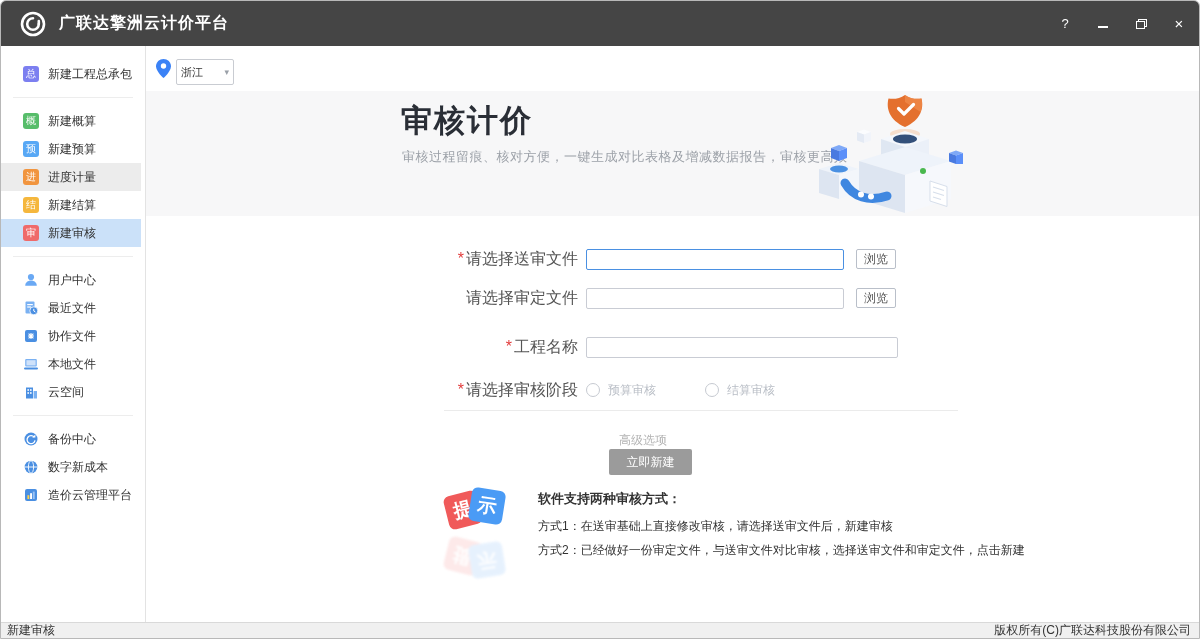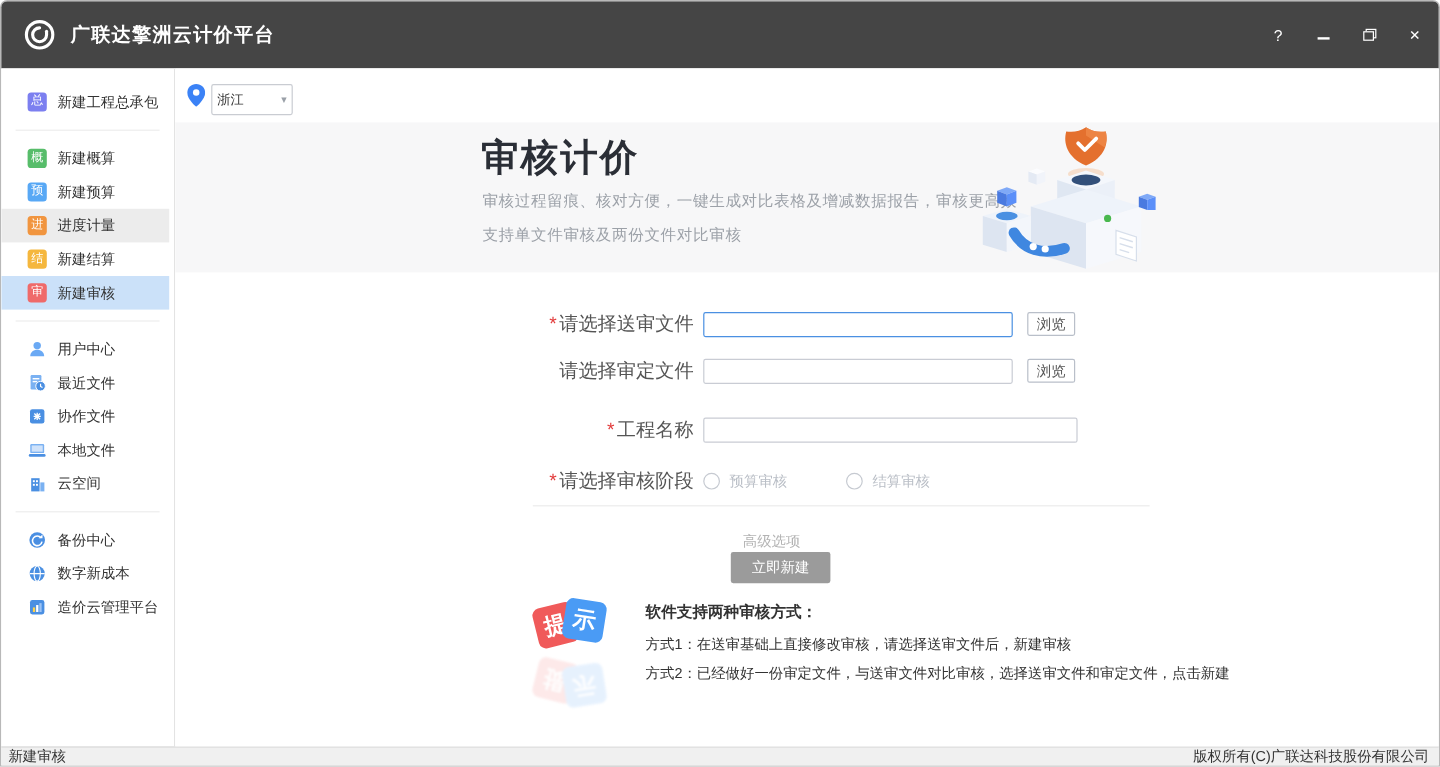--- a/index.html
+++ b/index.html
@@ -1,20 +1,20 @@
 <!DOCTYPE html>
 <html><head>
 <meta charset="utf-8">
 <style>
   * { margin:0; padding:0; box-sizing:border-box; }
   html,body { width:1200px; height:639px; font-family:"Liberation Sans","DejaVu Sans",sans-serif; background:#fff; }
   .window { position:relative; width:1200px; height:639px; border:1px solid #b8b8b8; border-radius:6px 6px 0 0; overflow:hidden; display:flex; flex-direction:column; background:#fff; }
 
   
-  .titlebar { height:56px; background:#454545; display:flex; align-items:center; padding:0 12px 0 18px; flex:0 0 auto; }
+  .titlebar { height:45px; background:#454545; display:flex; align-items:center; padding:0 12px 0 18px; flex:0 0 auto; }
   .logo { width:28px; height:28px; margin-right:12px; flex:0 0 auto; }
   .app-title { color:#fff; font-size:16px; font-weight:bold; letter-spacing:1px; }
   .win-controls { margin-left:auto; display:flex; align-items:center; gap:22px; color:#fff; }
   .wc { width:16px; height:16px; display:flex; align-items:center; justify-content:center; font-size:13px; cursor:pointer; color:#fff; }
   .ic-min { width:10px; border-top:2px solid #fff; margin-top:6px; }
   .ic-restore { position:relative; width:11px; height:10px; }
   .ic-restore::before { content:""; position:absolute; right:0; top:0; width:7px; height:6px; border:1px solid #fff; }
   .ic-restore::after { content:""; position:absolute; left:0; bottom:0; width:7px; height:6px; border:1px solid #fff; background:#454545; }
   .wc-close { font-size:15px; }
 
@@ -25,21 +25,21 @@
   .side-item { height:28px; display:flex; align-items:center; gap:9px; padding-left:22px; margin:0 4px 0 0; font-size:12px; color:#333; cursor:pointer; white-space:nowrap; }
   .side-item.hover { background:#ececec; }
   .side-item.selected { background:#cbe1f9; }
   .badge { width:16px; height:16px; border-radius:3px; color:#fff; font-size:10px; line-height:16px; text-align:center; flex:0 0 auto; }
   .gicon { width:16px; height:16px; flex:0 0 auto; }
 
   
   .main { position:relative; flex:1 1 auto; background:#fff; overflow:hidden; }
   .toolbar { position:absolute; left:0; top:0; right:0; height:45px; background:#fff; }
   .loc-pin { position:absolute; left:10px; top:13px; }
-  .loc-select { position:absolute; left:30px; top:13px; width:68px; height:19px; border:1px solid #c9ccd2; border-radius:2px; background:#fff; font-size:11px; color:#333; display:flex; align-items:center; padding:12px 4px; justify-content:space-between; cursor:pointer; }
+  .loc-select { position:absolute; left:30px; top:13px; width:58px; height:19px; border:1px solid #c9ccd2; border-radius:2px; background:#fff; font-size:11px; color:#333; display:flex; align-items:center; padding:12px 4px; justify-content:space-between; cursor:pointer; }
   .loc-caret { color:#9aa0a8; font-size:9px; }
 
   .banner { position:absolute; left:0; top:45px; right:0; height:125px; background:#f7f7f8; }
   .banner-title { position:absolute; left:255px; top:9px; font-size:31px; font-weight:bold; color:#2a2e36; letter-spacing:2px; }
   .banner-desc1 { position:absolute; left:256px; top:57px; font-size:13px; color:#9ca1a8; letter-spacing:.5px; }
   .banner-desc2 { position:absolute; left:256px; top:85px; font-size:13px; color:#9ca1a8; letter-spacing:.5px; }
   .illus { position:absolute; left:655px; top:0; }
 
   
   .frow { position:absolute; left:0; width:100%; height:22px; display:flex; align-items:center; }
@@ -207,21 +207,20 @@
         </svg>
         <div class="loc-select">
           <span>浙江</span>
           <span class="loc-caret">▾</span>
         </div>
       </div>
 
       <div class="banner">
         <div class="banner-title">审核计价</div>
         <div class="banner-desc1">审核过程留痕、核对方便，一键生成对比表格及增减数据报告，审核更高效</div>
-        <div class="banner-desc2">支持单文件审核及两份文件对比审核</div>
         <svg class="illus" width="172" height="126" viewBox="0 0 172 126">
           <ellipse cx="104" cy="43" rx="15" ry="5" fill="#f6cba8" opacity=".55"></ellipse>
           <path d="M104 4c5 3.5 11 4.5 16.5 3.5 2.5 9.5-.5 21.5-16.5 28.5C88 29 85 17 87.5 7.5 93 8.5 99 7.5 104 4z" fill="#e4702e"></path>
           <path d="M104 4c5 3.5 11 4.5 16.5 3.5 1 4 .8 9-.9 13.4L104 11z" fill="#f08b4b" opacity=".75"></path>
           <path d="M97.5 17.5l5.5 5.5 9.5-9.5" stroke="#fff" stroke-width="3.2" fill="none" stroke-linecap="round" stroke-linejoin="round"></path>
           <polygon points="80,48 104,40 128,48 104,56" fill="#f4f7fc"></polygon>
           <polygon points="80,48 104,56 104,74 80,66" fill="#dfe7f2"></polygon>
           <polygon points="104,56 128,48 128,66 104,74" fill="#ebf0f8"></polygon>
           <ellipse cx="104" cy="48" rx="12" ry="4.5" fill="#33507a"></ellipse>
           <polygon points="58,70 104,56 150,70 104,84" fill="#eef3fa"></polygon>

